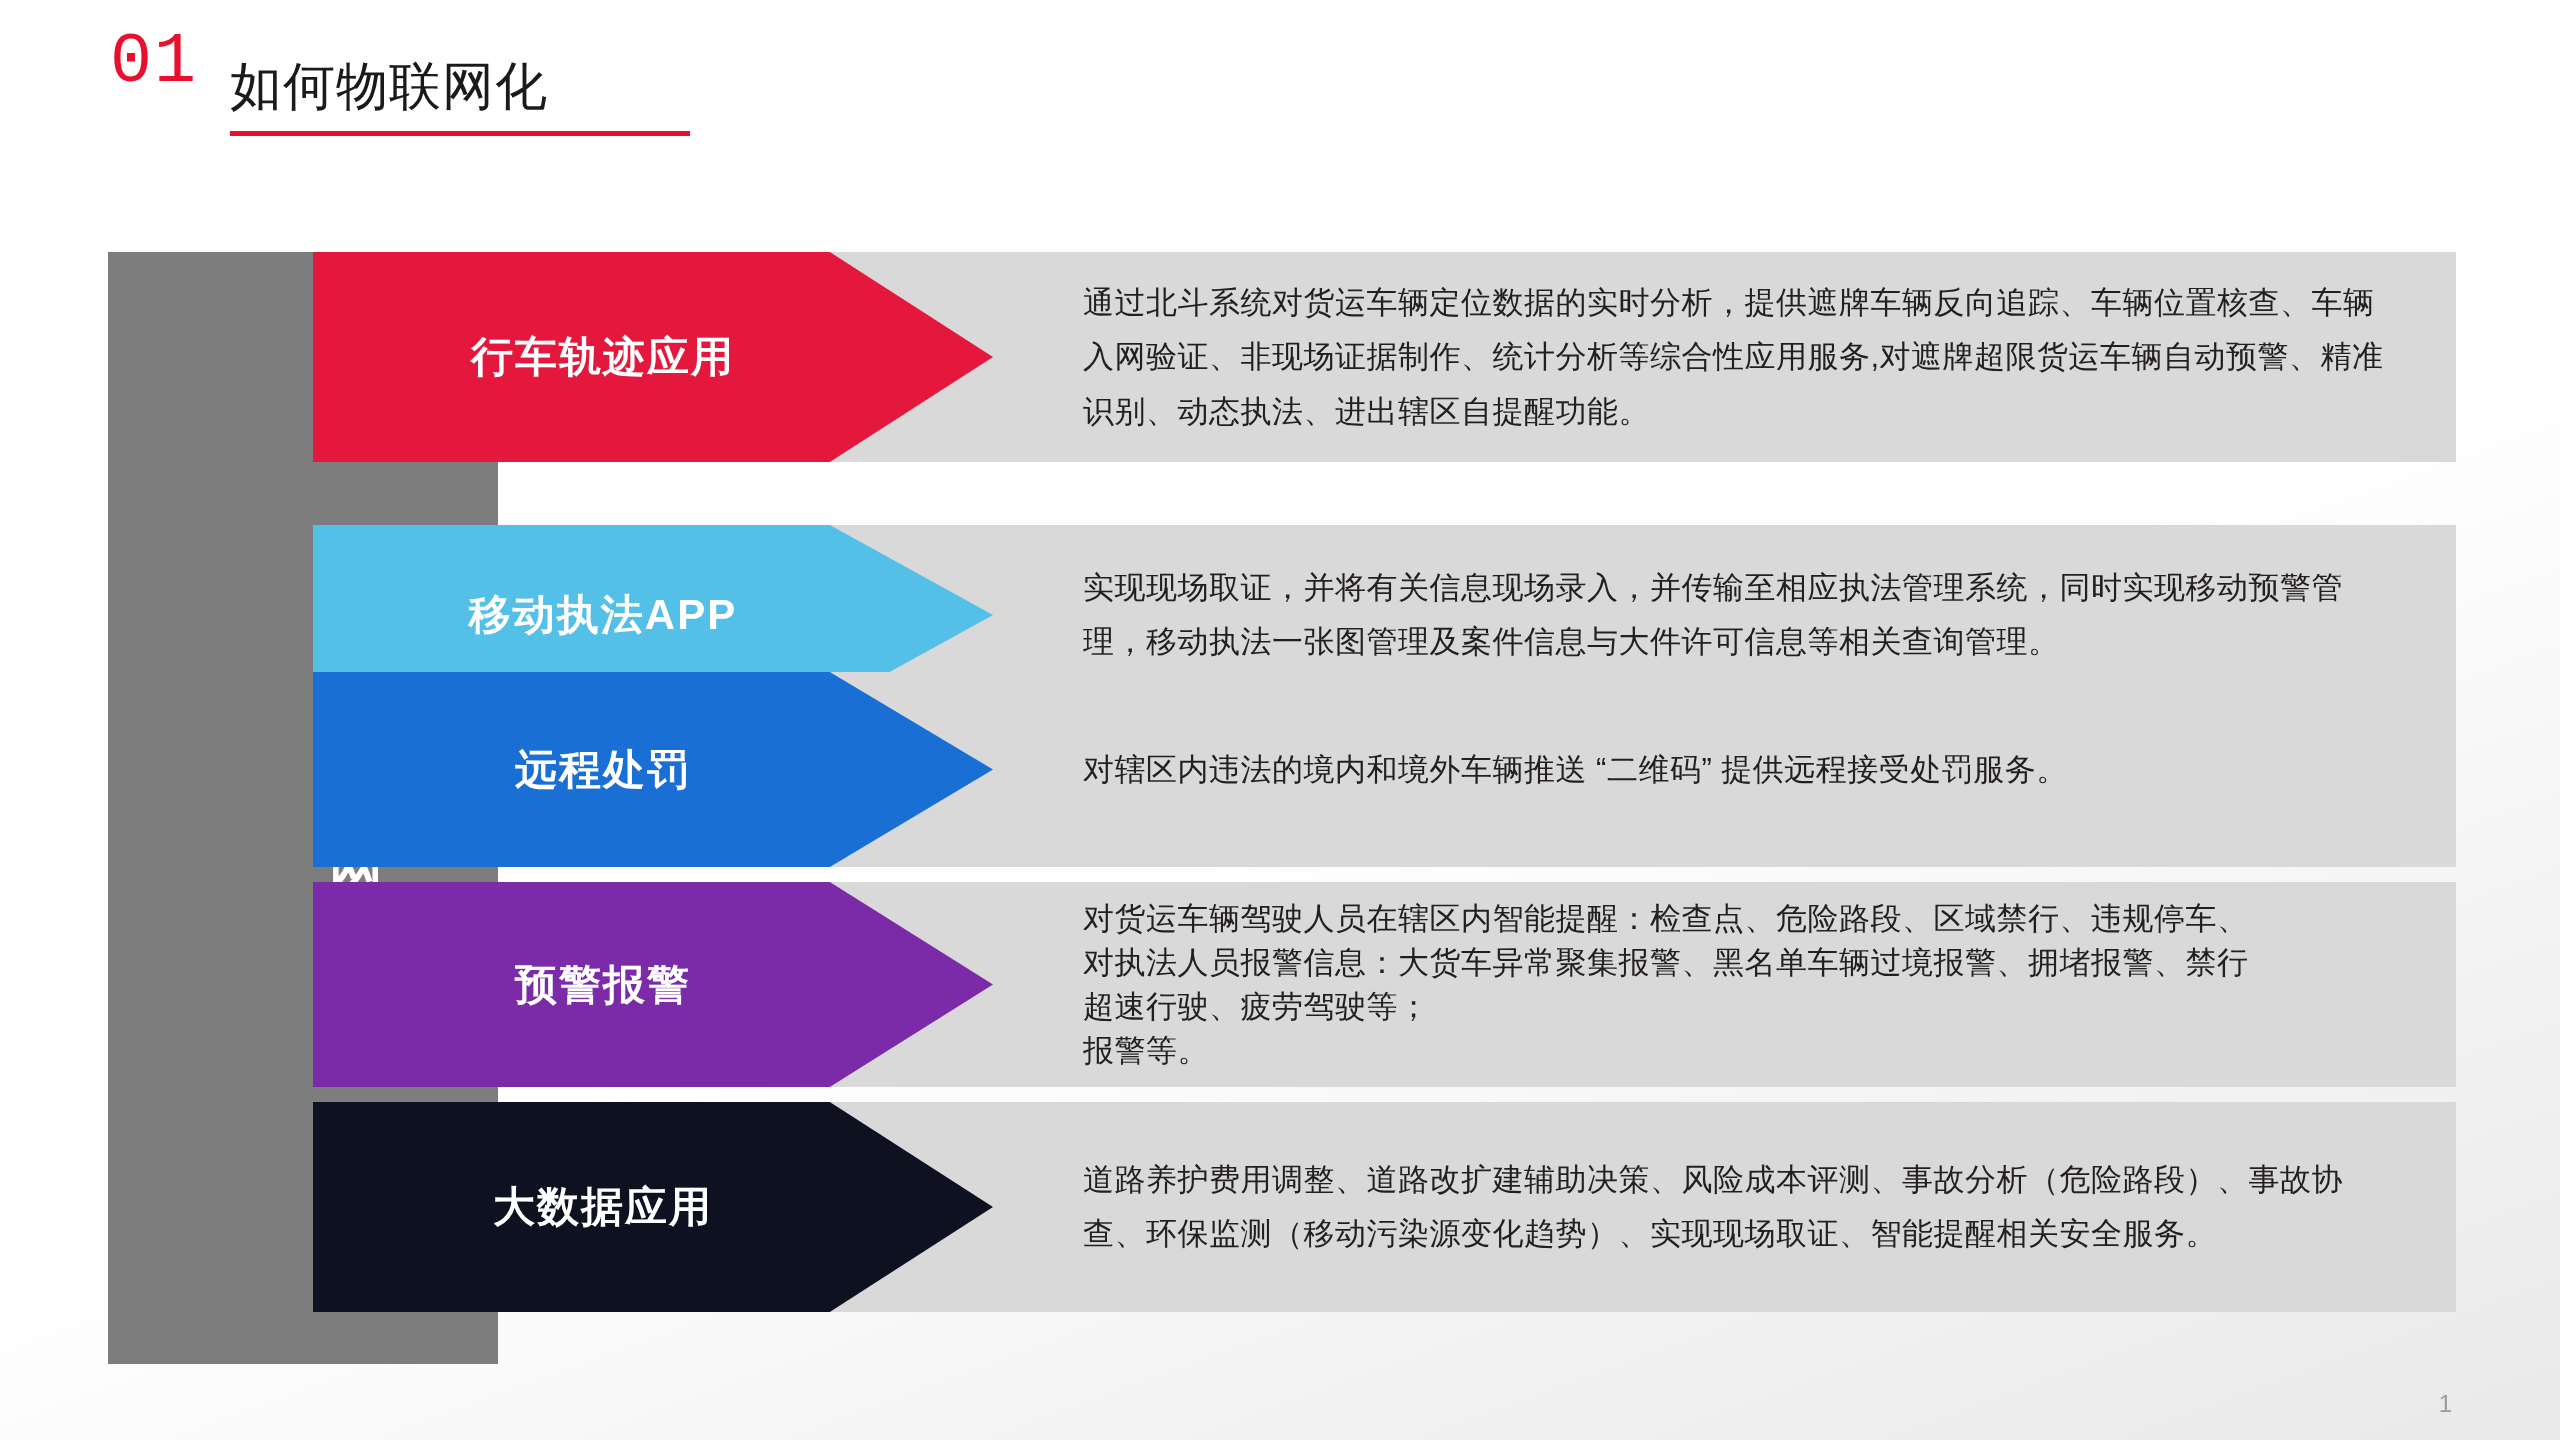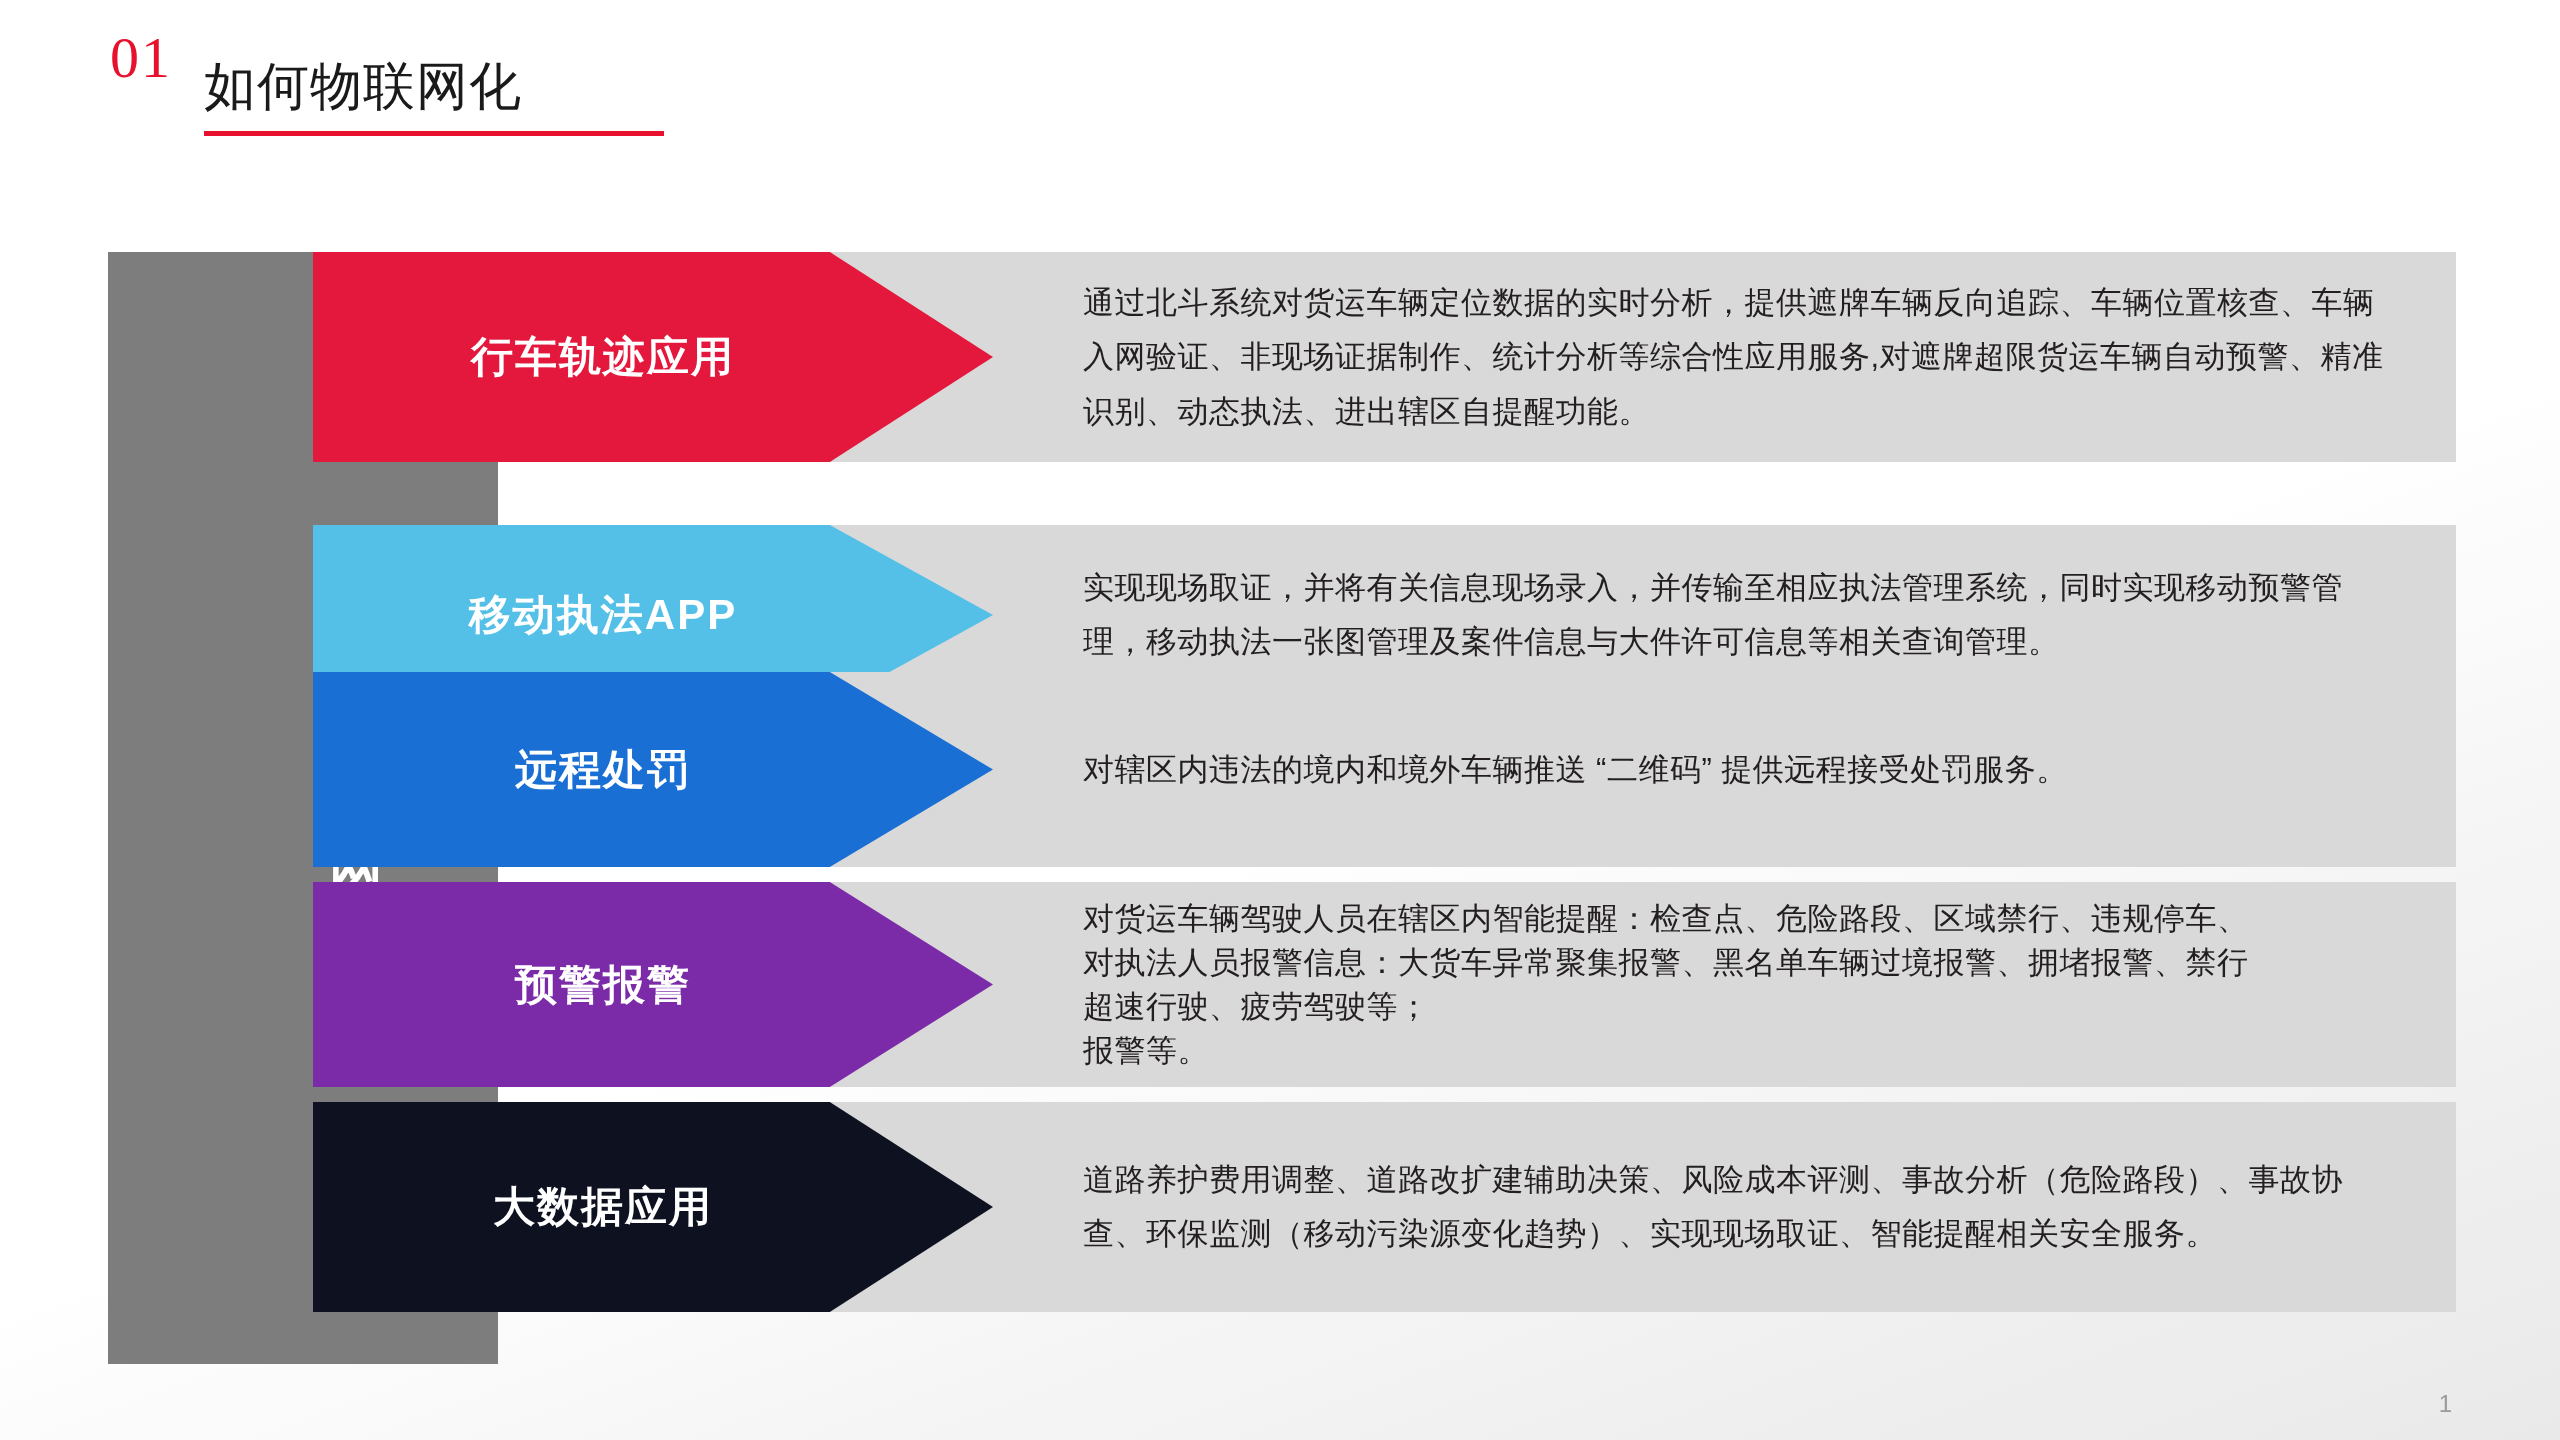--- a/index.html
+++ b/index.html
@@ -22,22 +22,22 @@
 
   
   .header {
     position: absolute;
     top: 30px;
     left: 110px;
     display: flex;
     align-items: flex-start;
   }
   .slide-number-badge {
-    font-family: Liberation Serif, serif;
-    font-size: 58px;
+    font-family: Liberation Mono, monospace;
+    font-size: 70px;
     font-weight: 400;
     color: #e8112d;
     letter-spacing: 2px;
     line-height: 0.95;
     padding-right: 14px;
   }
   .header-title-wrap {
     margin-left: 18px;
     padding-top: 28px;
   }

